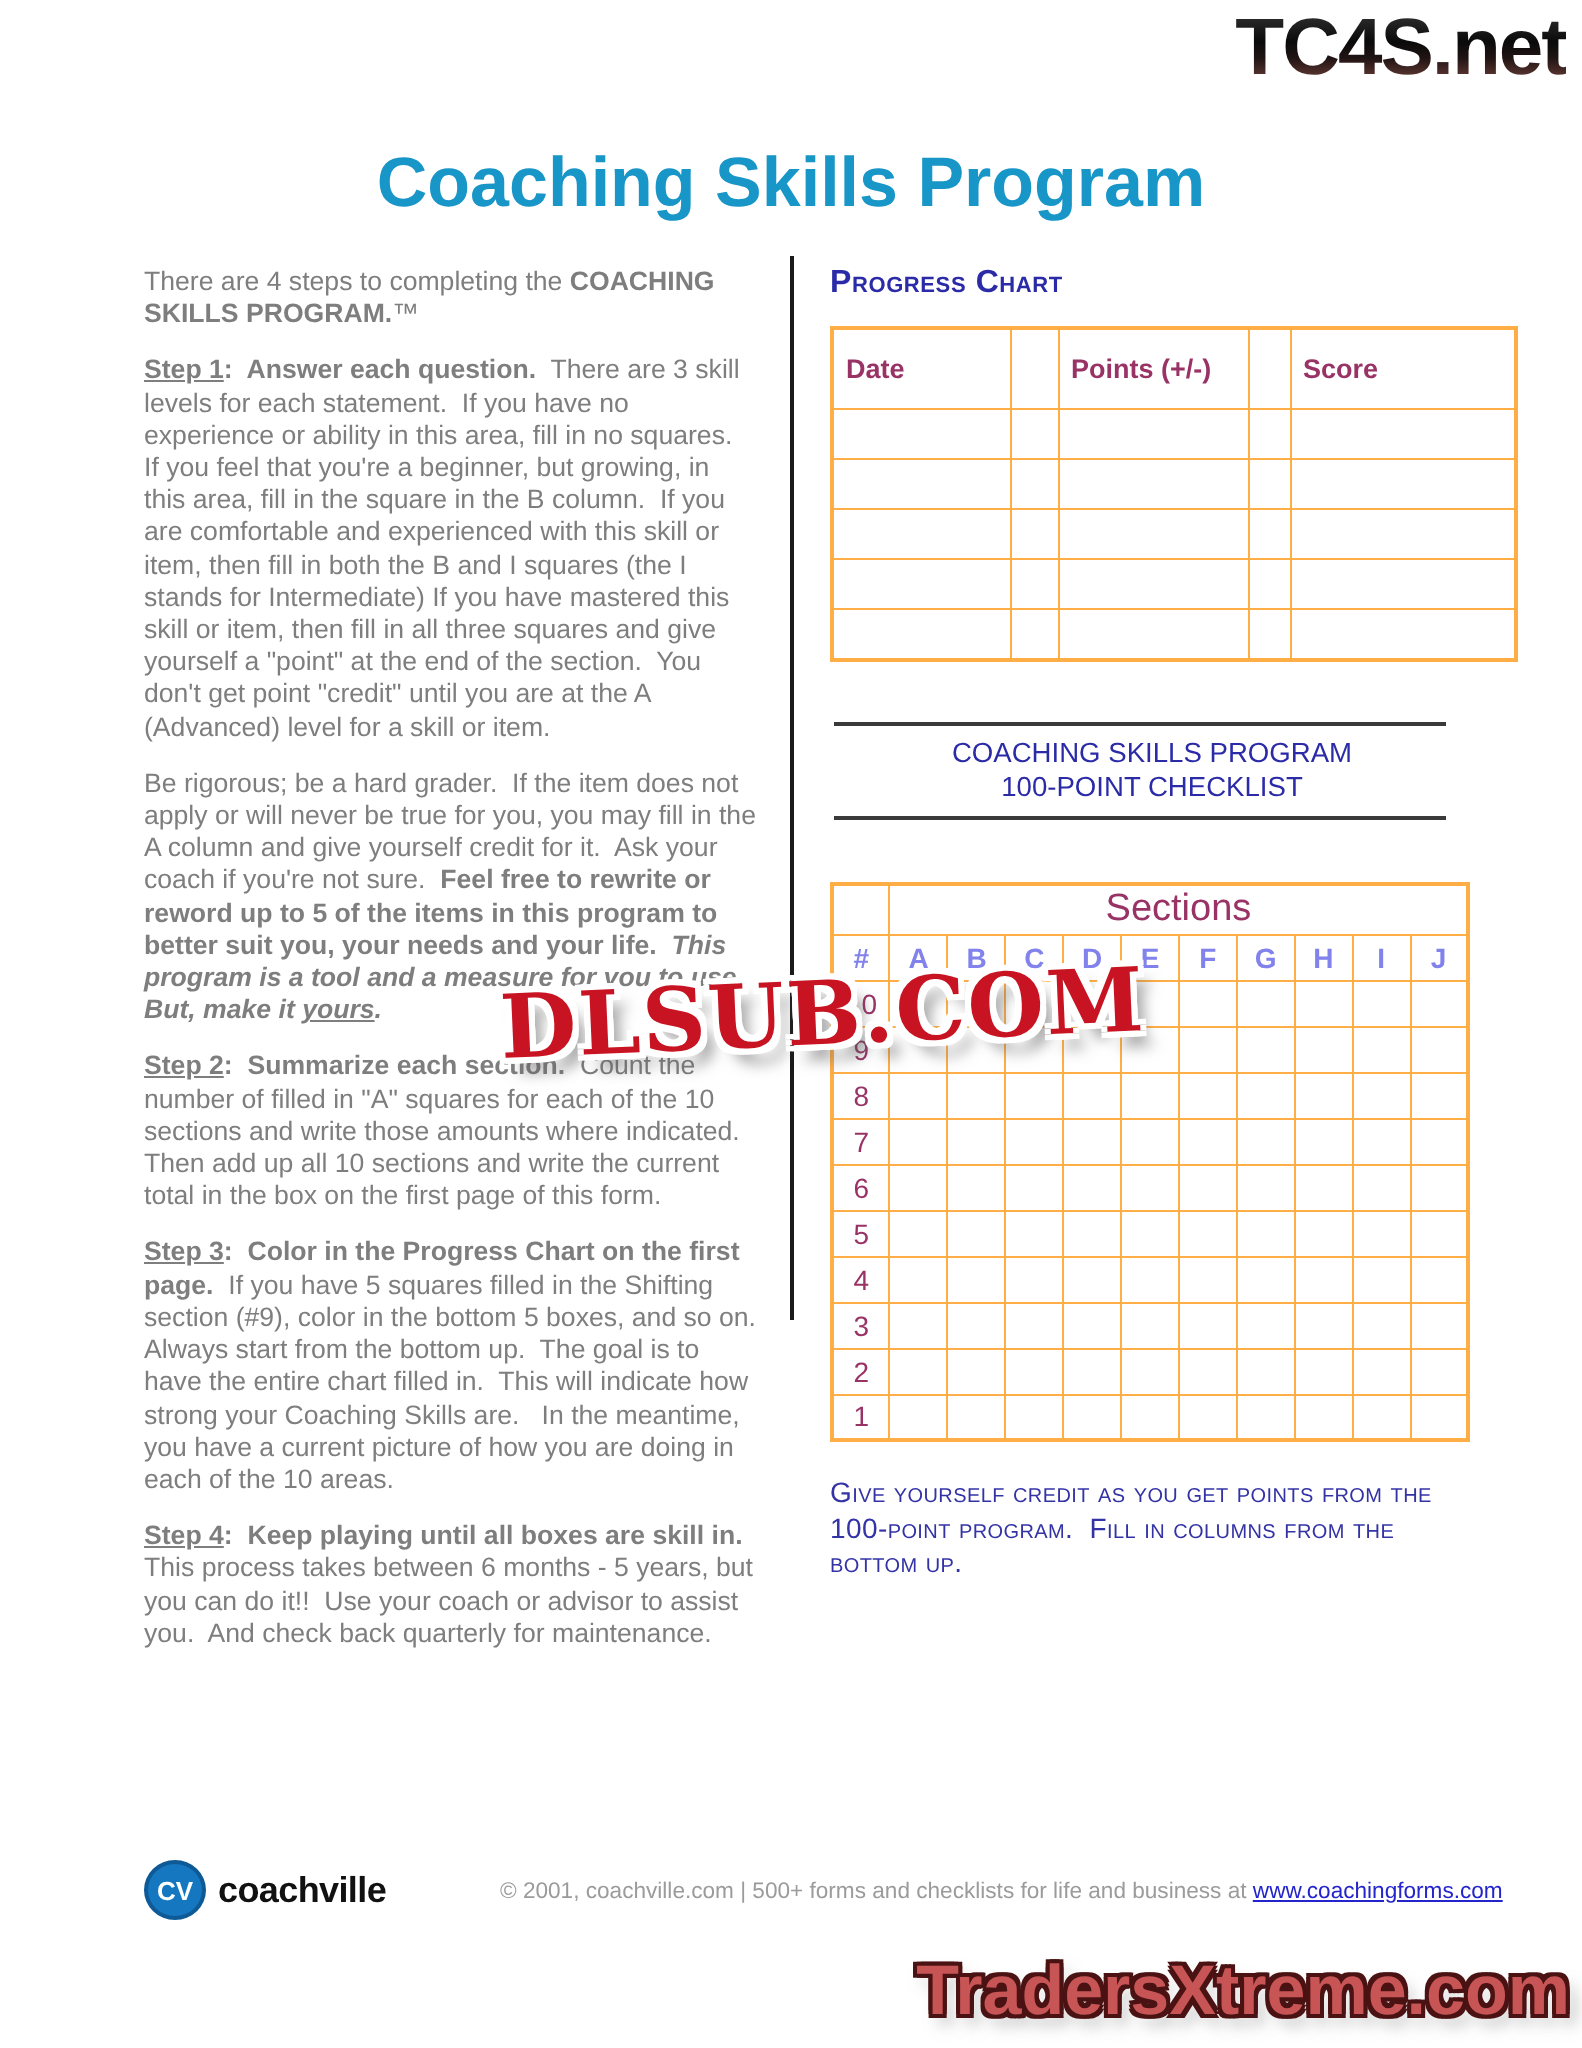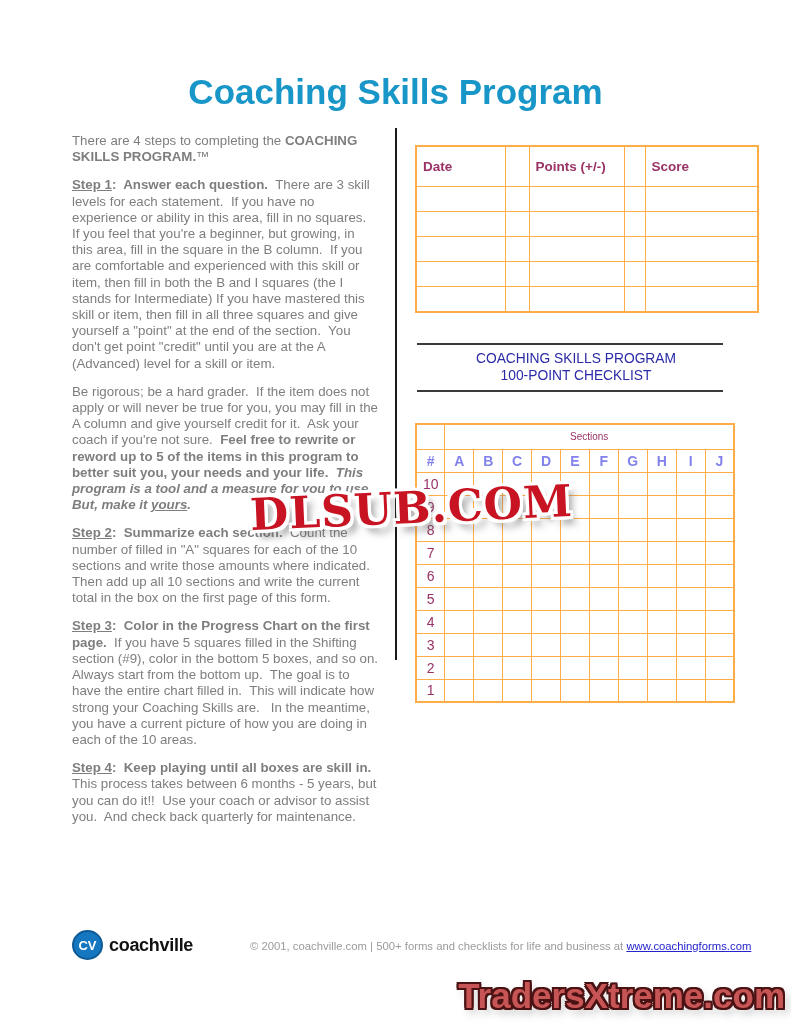--- a/index.html
+++ b/index.html
@@ -43,21 +43,21 @@
   .pc-table th,.pc-table td{border:1px solid var(--orange);padding:12px;}
   .pc-table th{height:21px;text-align:left;font-size:13.5px;font-weight:bold;color:var(--crimson);padding-left:6px;}
   .pc-table td{height:14px;}
 
   .checklist-heading{margin-top:30px;text-align:center;color:var(--navy);font-size:13.8px;line-height:17px;}
   .hrule{height:2px;background:#3A3A3A;margin:0 14px 0 2px;}
   .checklist-heading .lines{padding:5px 0 6px 0;}
 
   .grid-table{width:320px;margin-top:31px;border:2px solid var(--orange);table-layout:fixed;}
   .grid-table td{border:1px solid var(--orange);text-align:center;vertical-align:middle;}
-  .grid-sections{height:25px;color:var(--crimson);font-size:10px;padding-left:30px;}
+  .grid-sections{height:25px;color:var(--crimson);font-size:19px;padding-left:30px;}
   .grid-letter{height:23px;color:var(--periwinkle);font-weight:bold;font-size:14px;}
   .grid-num{height:23px;color:var(--crimson);font-size:14px;}
 
   .note{margin-top:17px;width:312px;font-variant:small-caps;font-size:14px;line-height:17.5px;
     color:var(--note_navy);letter-spacing:.2px;white-space:pre-wrap;}
 
   
   .dlsub{position:absolute;left:250px;top:482px;transform:rotate(-2.5deg);
     font-family:"DejaVu Serif","Liberation Serif",serif;font-weight:900;font-size:44px;
     letter-spacing:1px;color:var(--wm_red);
@@ -82,35 +82,37 @@
       -2px 2px 0 var(--traders_outline),2px 2px 0 var(--traders_outline),
       -2px 0 0 var(--traders_outline),2px 0 0 var(--traders_outline),
       0 -2px 0 var(--traders_outline),0 2px 0 var(--traders_outline),
       0 0 6px #fff,0 0 10px #fff,4px 5px 8px rgba(120,120,120,.6);}
 </style>
 </head>
 <body>
 
 <div class="page">
 
+  <div class="tc4s">TC4S.net</div>
 
   <h1 class="title">Coaching Skills Program</h1>
 
   <div class="vdivider"></div>
 
   <div class="left-col" id="leftCol">
       <p><span>There are 4 steps to completing the </span><span class="rb">COACHING SKILLS PROGRAM.</span><span>™</span></p>
       <p><span class="rb ru">Step 1</span><span class="rb">:  Answer each question.</span><span>  There are 3 skill levels for each statement.  If you have no experience or ability in this area, fill in no squares.  If you feel that you're a beginner, but growing, in this area, fill in the square in the B column.  If you are comfortable and experienced with this skill or item, then fill in both the B and I squares (the I stands for Intermediate) If you have mastered this skill or item, then fill in all three squares and give yourself a "point" at the end of the section.  You don't get point "credit" until you are at the A (Advanced) level for a skill or item.</span></p>
       <p><span>Be rigorous; be a hard grader.  If the item does not apply or will never be true for you, you may fill in the A column and give yourself credit for it.  Ask your coach if you're not sure.  </span><span class="rb">Feel free to rewrite or reword up to 5 of the items in this program to better suit you, your needs and your life.  </span><span class="rb ri">This program is a tool and a measure for you to use.  But, make it </span><span class="rb ri ru">yours</span><span class="rb ri">.</span></p>
       <p><span class="rb ru">Step 2</span><span class="rb">:  Summarize each section.</span><span>  Count the number of filled in "A" squares for each of the 10 sections and write those amounts where indicated.  Then add up all 10 sections and write the current total in the box on the first page of this form.</span></p>
       <p><span class="rb ru">Step 3</span><span class="rb">:  Color in the Progress Chart on the first page.</span><span>  If you have 5 squares filled in the Shifting section (#9), color in the bottom 5 boxes, and so on.  Always start from the bottom up.  The goal is to have the entire chart filled in.  This will indicate how strong your Coaching Skills are.   In the meantime, you have a current picture of how you are doing in each of the 10 areas.</span></p>
       <p><span class="rb ru">Step 4</span><span class="rb">:  Keep playing until all boxes are skill in.</span><span>  This process takes between 6 months - 5 years, but you can do it!!  Use your coach or advisor to assist you.  And check back quarterly for maintenance.</span></p>
     </div>
 
   <div class="right-col">
+    <div class="pc-heading">Progress Chart</div>
 
     <table class="pc-table" id="pcTable">
         <tbody>
           <tr>
             <th style="width: 89px;">Date</th>
             <th style="width: 24px;"></th>
             <th style="width: 95px;">Points (+/-)</th>
             <th style="width: 21px;"></th>
             <th style="width: 113px;">Score</th>
           </tr>
@@ -306,20 +308,21 @@
             <td></td>
             <td></td>
             <td></td>
             <td></td>
             <td></td>
             <td></td>
           </tr>
         </tbody>
       </table>
 
+    <div class="note">Give yourself credit as you get points from the 100-point program.  Fill in columns from the bottom up.</div>
   </div>
 
   <div class="dlsub">DLSUB.COM</div>
 
   <div class="footer">
     <div class="logo">
       <span class="cv-circle">CV</span>
       <span class="cv-name">coachville</span>
     </div>
     <div class="copy">

